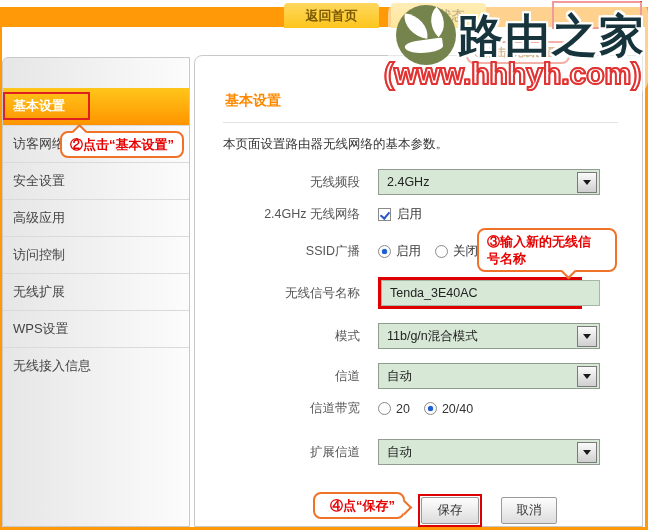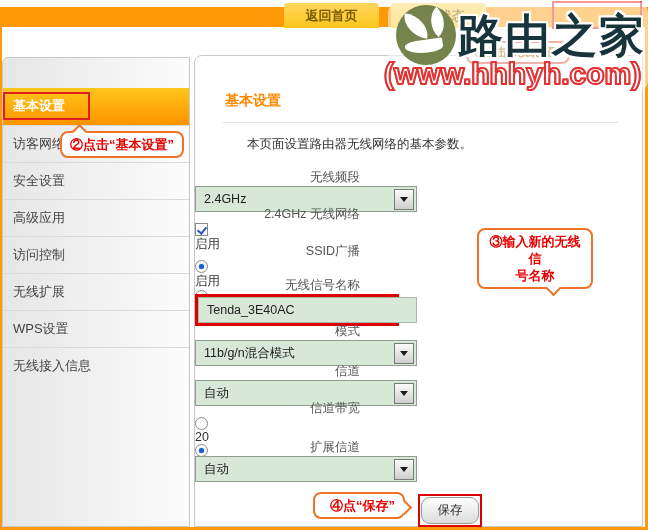--- a/index.html
+++ b/index.html
@@ -36,23 +36,23 @@
   .side-redbox { position:absolute; left:0; top:4px; width:87px; height:28px;
     border:2px solid #e02020; z-index:3; }
 
   
   .main { position:absolute; left:194px; top:55px; width:449px; height:472px;
     background:#fff; border:1px solid #c9c9c9; border-radius:8px 0 0 0; z-index:1; }
   .main-title { position:absolute; left:30px; top:36px; color:#ff8a00;
     font-size:14px; font-weight:bold; }
   .main-divider { position:absolute; left:28px; top:66px; width:395px; height:1px;
     background:#e2e2e2; }
-  .main-desc { position:absolute; left:28px; top:80px; font-size:12.5px; color:#333;margin-left:24px; }
-
-  .frow { position:absolute; left:0; width:449px; display:flex; align-items:flex-start;flex-direction:column; }
+  .main-desc { position:absolute; left:28px; top:80px; font-size:12.5px; color:#333; }
+
+  .frow { position:absolute; left:0; width:449px; display:flex; align-items:center; }
   .frow .flabel { width:165px; text-align:right; margin-right:18px;
     font-size:12.5px; color:#555; flex:none; }
   .r0 { top:113px; } .r1 { top:150px; } .r2 { top:187px; } .r3 { top:221px; }
   .r4 { top:267px; } .r5 { top:307px; } .r6 { top:344px; } .r7 { top:383px; }
   .rbtn { top:438px; }
 
   .sel { width:222px; height:26px; background:#d7e8d6; border:1px solid #919d91;
     display:flex; align-items:center; padding-left:8px; font-size:12.5px; color:#222;
     cursor:pointer; }
   .sel .arrowbtn { margin-left:auto; margin-right:2px; width:20px; height:21px;
@@ -71,37 +71,37 @@
   .radio.selected::after { content:""; position:absolute; left:3px; top:3px;
     width:5px; height:5px; border-radius:50%; background:#1d5fd0;
     box-shadow:0 0 1px #1d5fd0; }
   .optlabel { font-size:12.5px; color:#333; margin-right:14px; }
 
   .input-redbox { border:3px solid #de0000; width:204px; }
   .ssid-input { width:219px; height:26px; background:#d7e8d6; border:1px solid #a8b6a8;
     font-size:12.5px; color:#222; padding-left:8px;
     font-family:"Liberation Sans", sans-serif; }
 
-  .btn { height:27px; border:1px solid #999; border-radius:9px; color:#333;
+  .btn { height:27px; border:1px solid #999; border-radius:2px; color:#333;
     background:linear-gradient(#fefefe,#dcdcdc); font-size:12.5px; text-align:center;
     line-height:25px; cursor:pointer; }
   .save-redbox { position:absolute; left:223px; top:0; border:2px solid #de0000;
     padding:1px; }
   .btn.save { width:58px; }
   .btn.cancel { position:absolute; left:306px; top:3px; width:56px; }
 
   
   .callout { position:absolute; background:#fff; border:2px solid #f07228;
     border-radius:8px; color:#e80000; font-weight:bold; font-size:13px;
     padding:3px 8px; z-index:6; line-height:17px; }
   .callout .tail { position:absolute; width:11px; height:11px; background:#fff;
     transform:rotate(45deg); }
   .co2 { left:60px; top:131px; }
   .co2 .tail { top:-7px; left:12px; border-left:2px solid #f07228; border-top:2px solid #f07228; }
-  .co3 { left:477px; top:228px; width:116px; text-align:center; }
+  .co3 { left:477px; top:228px; width:140px; }
   .co3 .tail { bottom:-7px; left:62%; border-right:2px solid #f07228; border-bottom:2px solid #f07228; }
   .co4 { left:313px; top:492px;padding-left:15px; }
   .co4 .tail { right:-7px; top:8px; border-top:2px solid #f07228; border-right:2px solid #f07228; }
   .co1 { position:absolute; left:466px; top:41px; z-index:2; border:2px solid #e2503c;
     border-radius:8px; background:#fff; color:#a16207; font-weight:bold; font-size:11px;
     padding:2px 6px; }
 
   
   .wm-backdrop { position:absolute; left:388px; top:0; width:260px; height:94px;
     background:rgba(255,255,255,0.55); border-radius:14px; z-index:3; }
@@ -226,20 +226,21 @@
         <span class="arrowbtn">
             <span class="tri"></span>
           </span>
       </div>
     </div>
 
     <div class="frow rbtn" style="height:33px;">
       <div class="save-redbox">
         <div class="btn save">保存</div>
       </div>
+      <div class="btn cancel">取消</div>
     </div>
   </div>
 
   <div class="callout co2">
     <span class="tail"></span>
     <span>②点击“基本设置”</span>
   </div>
 
   <div class="callout co3">
     <span class="tail"></span>

